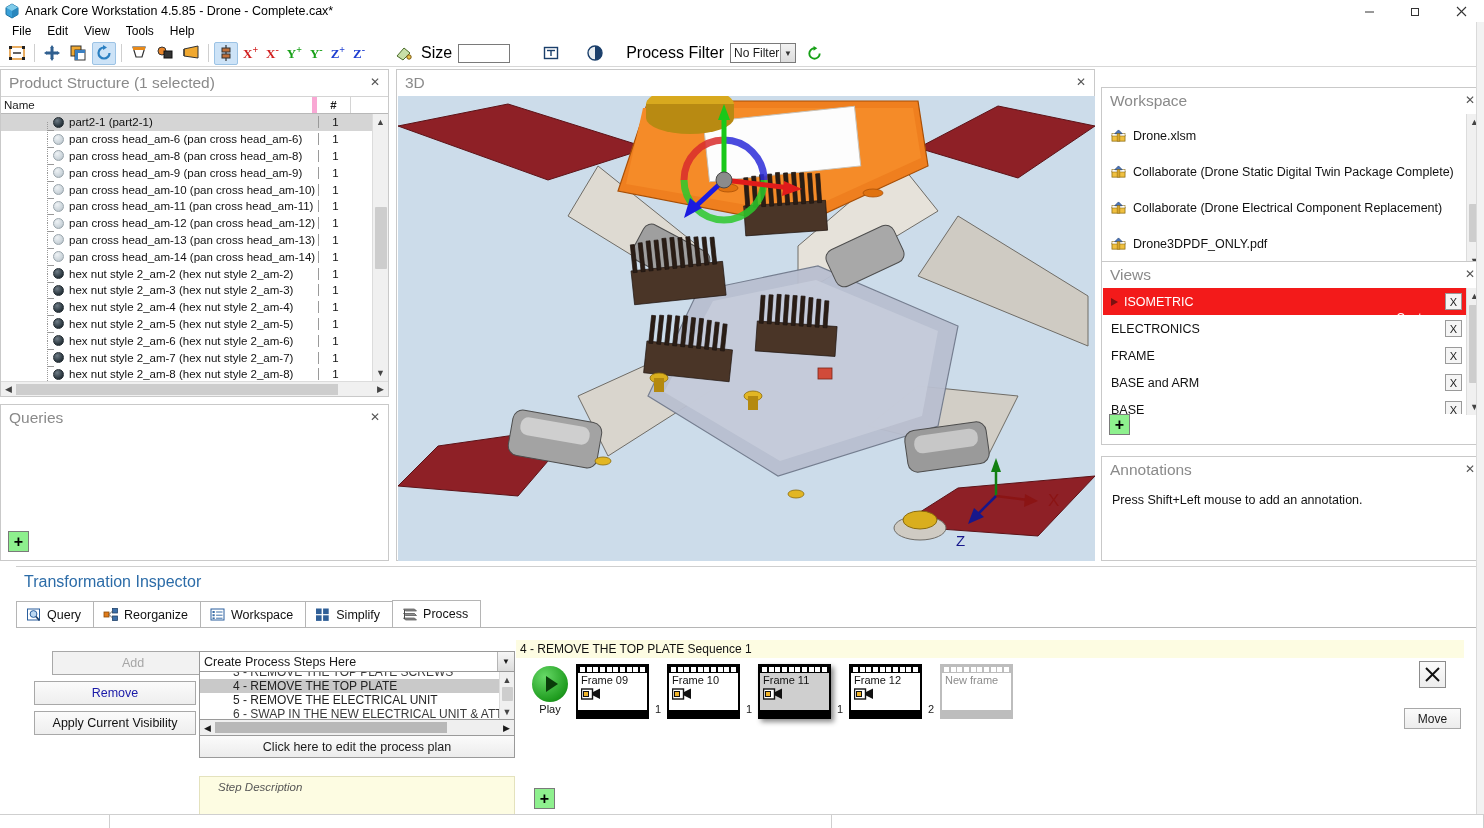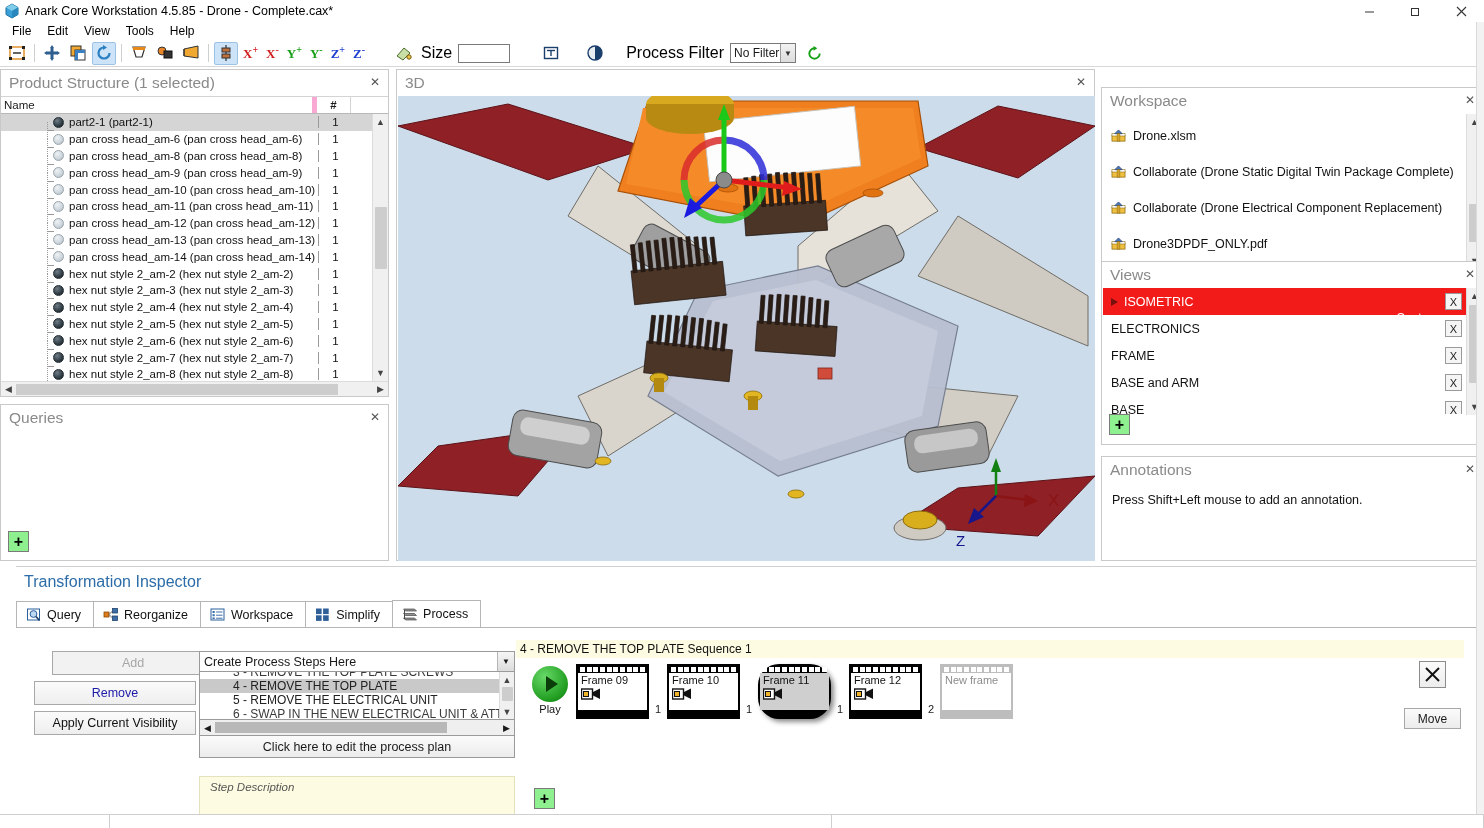--- a/index.html
+++ b/index.html
@@ -289,21 +289,21 @@
     display:flex; align-items:center; position:relative;
   }
   .edit-plan {
     border:1px solid #9a9a9a; border-top:none; height:22px;
     background:linear-gradient(#fbfbfb,#ececec);
     display:flex; align-items:center; justify-content:center; font-size:12.5px;
   }
   .step-desc {
     position:absolute; left:183px; top:148px; width:316px; height:42px;
     background:#fdfce2; border:1px solid #e4e2bd;
-    font-size:11.5px; font-style:italic; color:#555; padding:4px 10px;
+    font-size:11.5px; font-style:italic; color:#555; padding:4px 18px;
   }
 
   
   .seq-banner {
     position:absolute; left:516px; top:640px; width:948px; height:18px;
     background:#fdfce2; font-size:12px; color:#111;
     display:flex; align-items:center; padding-left:4px;
   }
   .seq-strip { position:absolute; left:516px; top:664px; width:948px; height:72px; }
   .play-btn {
@@ -320,21 +320,21 @@
     margin-left:4px;
   }
   .play-label { font-size:11px; color:#111; margin-top:1px; }
 
   .frames { position:absolute; left:60px; top:0; display:flex; align-items:center; }
   .frame {
     width:73px; height:55px; background:#000; position:relative;
     display:flex; flex-direction:column; justify-content:space-between;
     padding:3px 0;
   }
-  .frame.selected { box-shadow:3px 3px 5px rgba(0,0,0,.45);border-radius:21px; }
+  .frame.selected { box-shadow:3px 3px 5px rgba(0,0,0,.45); }
   .frame.new { background:#bdbdbd; }
   .perf {
     height:6px; display:flex; justify-content:space-around; padding:0 3px;
   }
   .perf i {
     width:5px; height:5px; background:#fff; display:block;
   }
   .frame.new .perf i { background:#fff; }
   .frame-inner {
     position:absolute; left:2px; top:9px; width:69px; height:37px;

